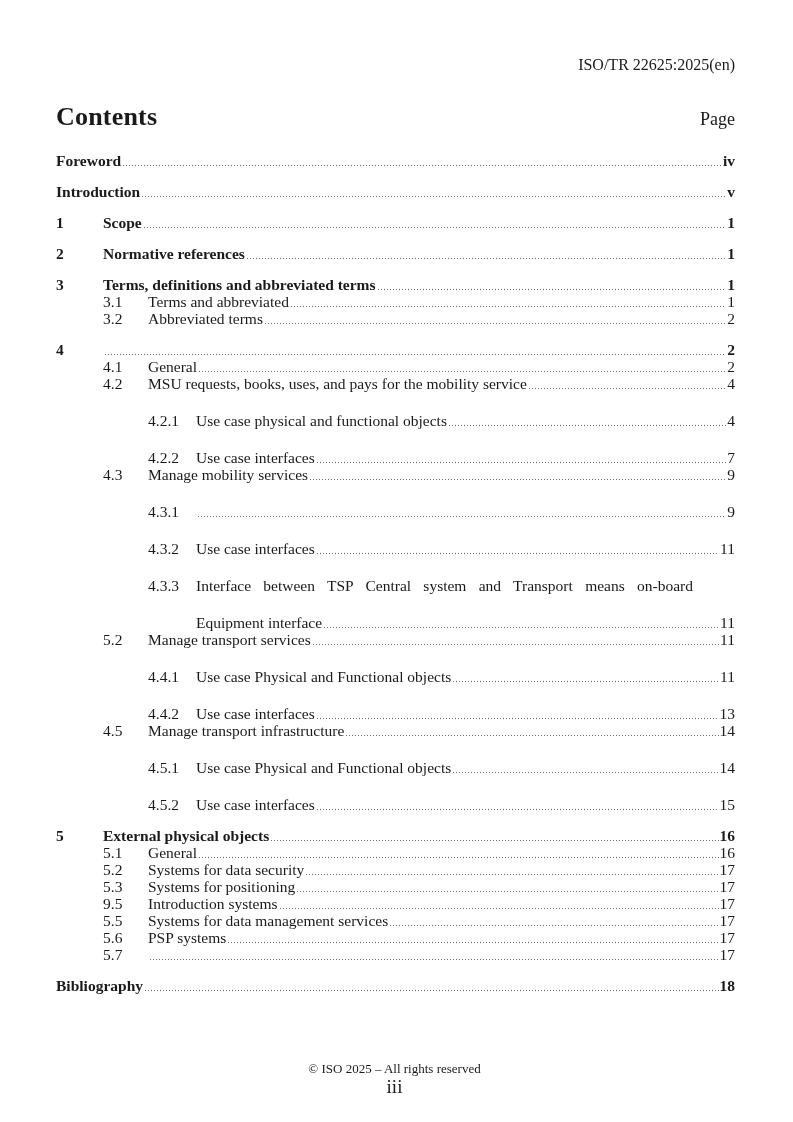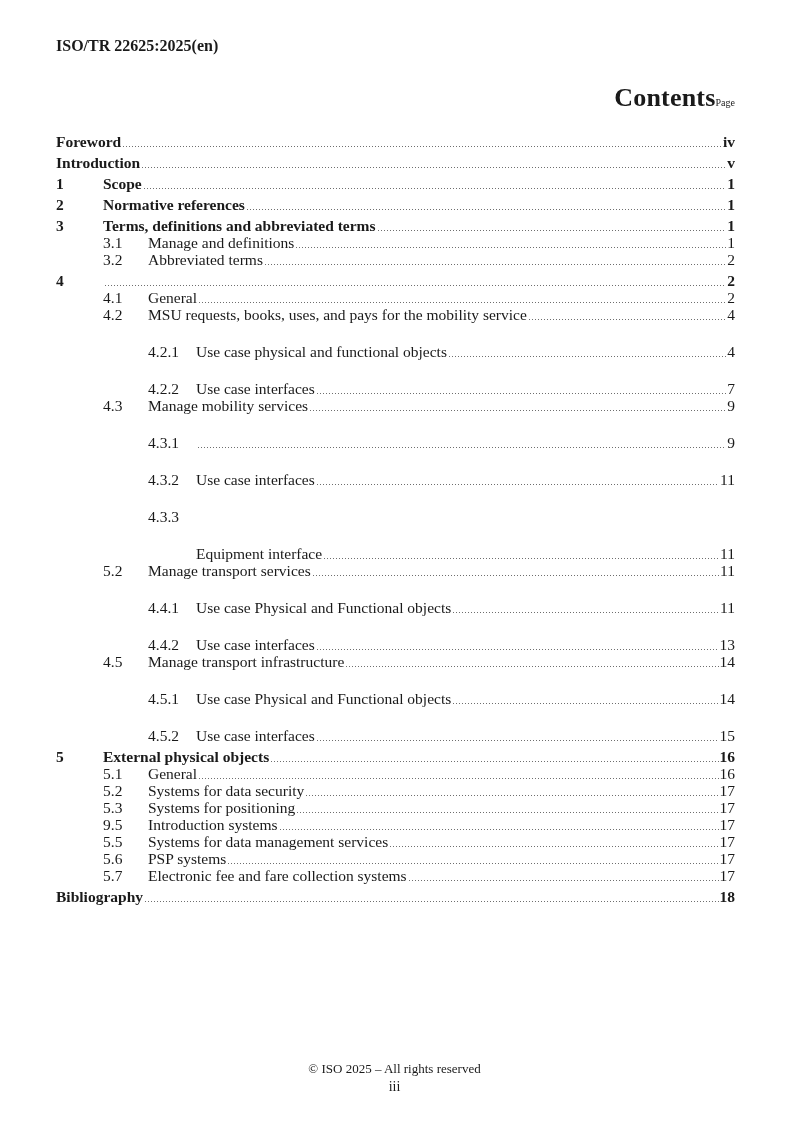--- a/index.html
+++ b/index.html
@@ -9,44 +9,45 @@
     position: relative;
     font-family: "Liberation Serif", "DejaVu Serif", serif;
     color: #1a1a1a;
     overflow: hidden;
   }
   .page {
     position: absolute; inset: 0;
     padding: 36px 58px 0 56px;
   }
   .doc-ref {
-    text-align: left;
-    font-weight: bold;
+    text-align: right;
+    font-weight: normal;
     font-size: 16px;
     line-height: 20px;
+    margin-top: 19px;
   }
   .contents-head {
     display: flex;
-    justify-content: flex-end;
+    justify-content: space-between;
     align-items: baseline;
     margin-top: 27px;
   }
   .contents-title {
     font-size: 26px;
     font-weight: bold;
     letter-spacing: 0.2px;
   }
-  .page-col-label { font-size: 10px; }
+  .page-col-label { font-size: 18px; }
   .toc { margin-top: 20px; }
   .row {
     display: flex;
     font-size: 15.5px;
     line-height: 17px;
   }
-  .row.lvl0, .row.lvl1 { margin-top: 4px; }
+  .row.lvl0, .row.lvl1 { margin-top: 14px; }
   .row.bold { font-weight: bold; }
   .row.lvl2 { padding-left: 47px; }
   .row.lvl3 { padding-left: 92px; margin-top: 20px; }
   .row.cont { padding-left: 140px; }
   .num { flex: none; }
   .lvl1 > .num { width: 47px; }
   .lvl2 > .num { width: 45px; }
   .lvl3 > .num { width: 48px; }
   .title { flex: none; }
   .row.justify > .title {
@@ -65,21 +66,21 @@
   }
   .pg { flex: none; text-align: right; }
   .footer {
     position: absolute;
     left: 0; right: 4px;
     top: 1061px;
     text-align: center;
     font-size: 13px;
     line-height: 16px;
   }
-  .footer .roman { margin-top: 2px; font-size: 14px; }
+  .footer .roman { margin-top: 2px; font-size: 19px; }
 </style>
 </head>
 <body>
 
 <div class="page">
 
   <div class="doc-ref">ISO/TR 22625:2025(en)</div>
 
   <div class="contents-head">
     <div class="contents-title">Contents</div>
@@ -112,21 +113,21 @@
     <span class="pg">1</span>
   </div>
       <div class="row lvl1 bold">
     <span class="num">3</span>
     <span class="title">Terms, definitions and abbreviated terms</span>
     <span class="leader"></span>
     <span class="pg">1</span>
   </div>
       <div class="row lvl2">
     <span class="num">3.1</span>
-    <span class="title">Manage and definitions</span>
+    <span class="title">Terms and abbreviated</span>
     <span class="leader"></span>
     <span class="pg">1</span>
   </div>
       <div class="row lvl2">
     <span class="num">3.2</span>
     <span class="title">Abbreviated terms</span>
     <span class="leader"></span>
     <span class="pg">2</span>
   </div>
       <div class="row lvl1 bold">
@@ -170,20 +171,21 @@
     <span class="pg">9</span>
   </div>
       <div class="row lvl3">
     <span class="num">4.3.2</span>
     <span class="title">Use case interfaces</span>
     <span class="leader"></span>
     <span class="pg">11</span>
   </div>
       <div class="row lvl3 justify">
     <span class="num">4.3.3</span>
+    <span class="title">Interface between TSP Central system and Transport means on-board</span>
 
   </div>
       <div class="row lvl3 cont">
 
     <span class="title">Equipment interface</span>
     <span class="leader"></span>
     <span class="pg">11</span>
   </div>
       <div class="row lvl2">
     <span class="num">5.2</span>
@@ -258,21 +260,20 @@
     <span class="pg">17</span>
   </div>
       <div class="row lvl2">
     <span class="num">5.6</span>
     <span class="title">PSP systems</span>
     <span class="leader"></span>
     <span class="pg">17</span>
   </div>
       <div class="row lvl2">
     <span class="num">5.7</span>
-    <span class="title">Electronic fee and fare collection systems</span>
     <span class="leader"></span>
     <span class="pg">17</span>
   </div>
       <div class="row lvl0 bold">
 
     <span class="title">Bibliography</span>
     <span class="leader"></span>
     <span class="pg">18</span>
   </div>
     </div>

